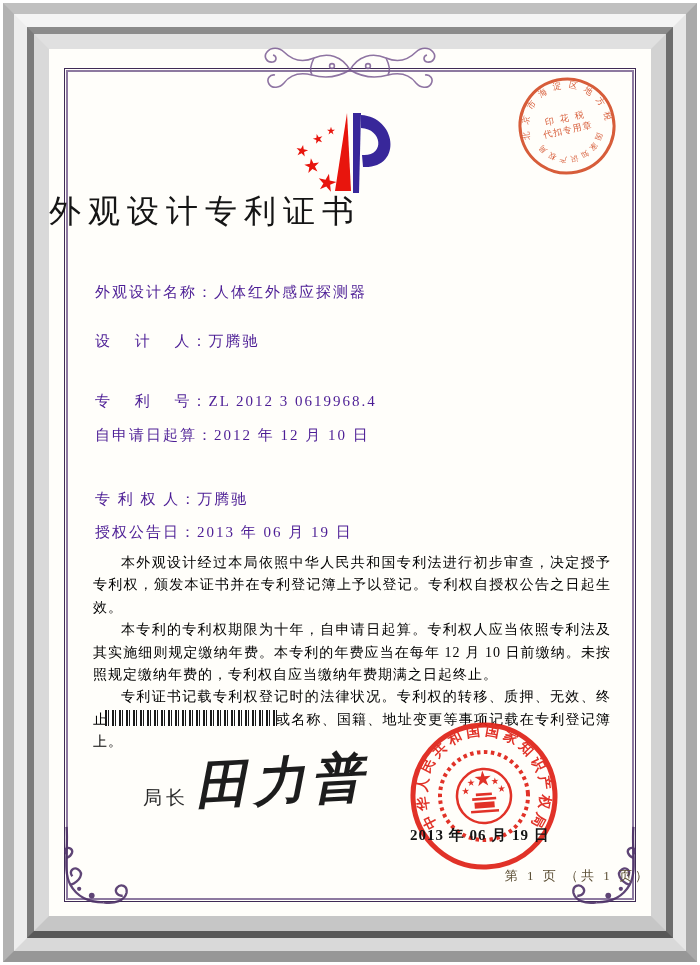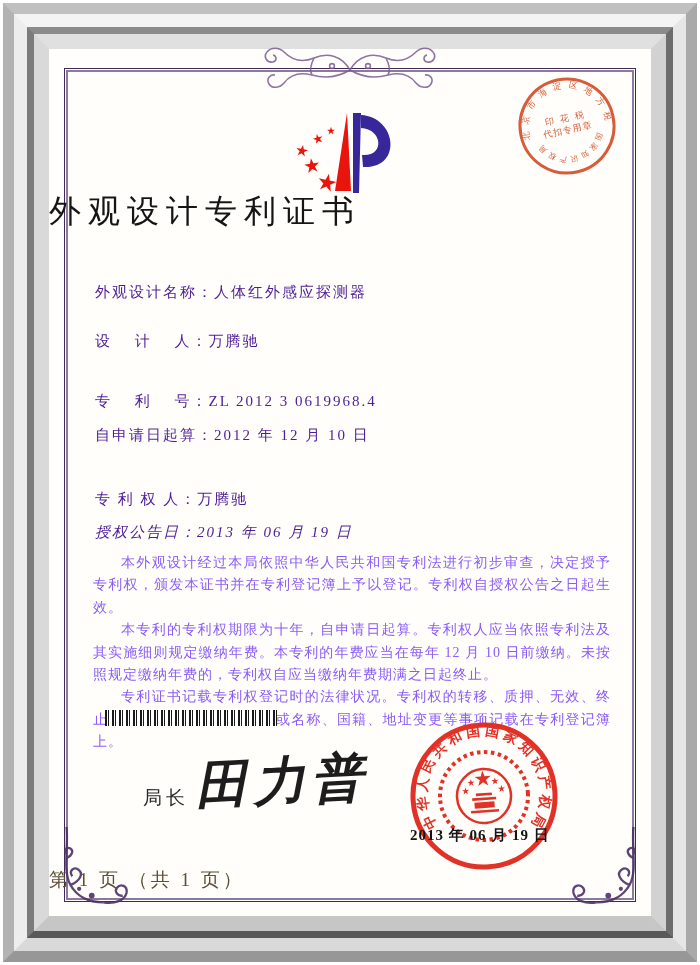--- a/index.html
+++ b/index.html
@@ -24,35 +24,35 @@
   .logo{position:absolute;left:232px;top:56px;}
   .title{position:absolute;left:0;right:0;top:141px;font-size:32px;
          letter-spacing:7px;color:#151515;}
   .fields{position:absolute;left:46px;right:40px;top:0;}
   .field-row{position:absolute;left:0;font-size:15px;letter-spacing:2px;color:#4c1d95;white-space:nowrap;}
   .field-row:nth-child(1){top:234px;}
   .field-row:nth-child(2){top:283px;}
   .field-row:nth-child(3){top:331px;margin-top:12px;}
   .field-row:nth-child(4){top:377px;}
   .field-row:nth-child(5){top:429px;margin-top:12px;}
-  .field-row:nth-child(6){top:474px;font-style:italic;}
+  .field-row:nth-child(6){top:474px;}
   .paragraphs{position:absolute;left:44px;width:518px;top:503px;font-size:14px;
-              line-height:22.4px;color:#8b5cf6;text-align:justify;}
+              line-height:22.4px;color:#000000;text-align:justify;}
   .paragraphs p{margin:0;text-indent:2em;letter-spacing:1px;}
   .barcode{position:absolute;left:56px;top:661px;width:172px;height:16px;
            background:repeating-linear-gradient(90deg,#1a1a1a 0 2px,#fff 2px 3px,#1a1a1a 3px 4px,
            #fff 4px 7px,#1a1a1a 7px 9px,#fff 9px 10px,#1a1a1a 10px 11px,#fff 11px 14px);}
   .sign-title{position:absolute;left:94px;top:736px;font-size:19px;letter-spacing:4px;color:#2a2a2a;}
   .sign-name{position:absolute;left:146px;top:698px;font-size:52px;font-weight:bold;font-style:italic;
              color:#1d1d1d;transform:rotate(-3deg);letter-spacing:6px;}
   .seal{position:absolute;left:360px;top:672px;transform:rotate(-4deg);}
   .seal-date{position:absolute;left:361px;top:777px;font-size:15px;font-weight:bold;color:#141414;
              letter-spacing:1px;white-space:nowrap;}
   .tax-stamp{position:absolute;left:468px;top:27px;transform:rotate(-12deg);opacity:.92;}
-  .footer{position:absolute;left:0;right:0;top:818px;text-align:left;font-size:19px;
+  .footer{position:absolute;left:0;right:0;top:818px;text-align:right;font-size:13px;
           letter-spacing:3px;color:#5c4f35;}
 </style>
 </head>
 <body>
 
 <div class="scene">
 
   <svg width="0" height="0" style="position:absolute">
     <defs>
       <path id="st" d="M0,-10 L2.25,-3.09 L9.51,-3.09 L3.63,1.18 L5.88,8.09 L0,3.82 L-5.88,8.09 L-3.63,1.18 L-9.51,-3.09 L-2.25,-3.09 Z"></path>

